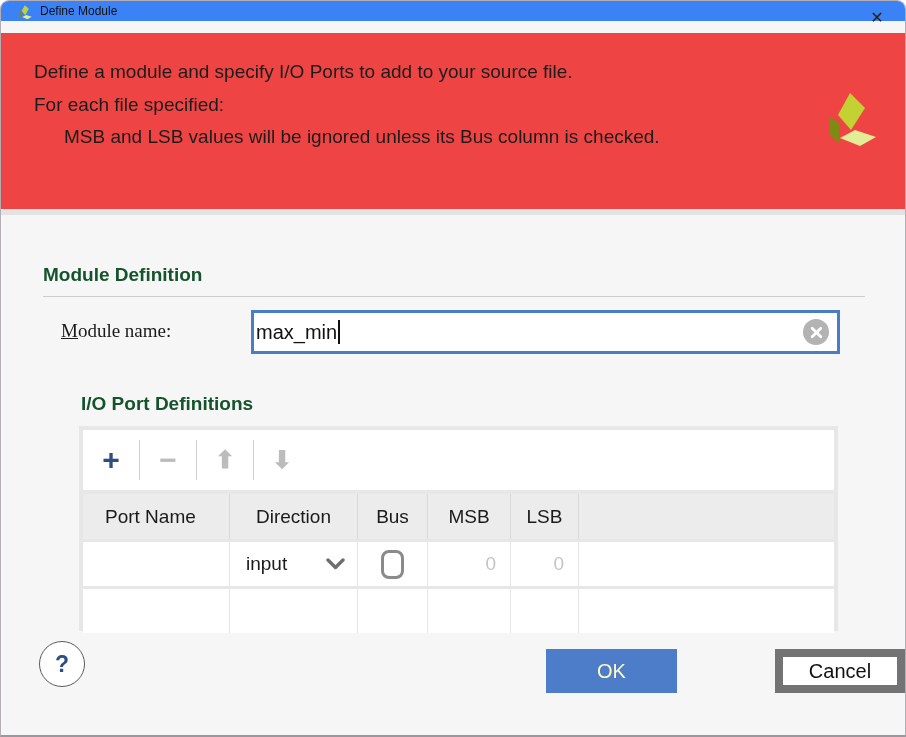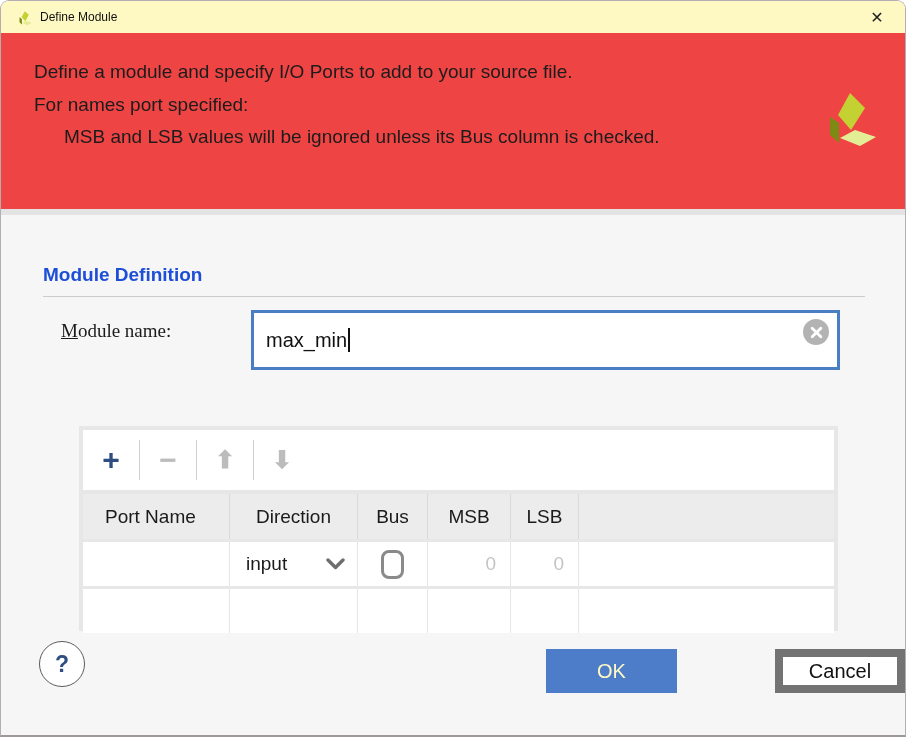--- a/index.html
+++ b/index.html
@@ -7,22 +7,22 @@
   body { font-family:"Liberation Sans", sans-serif; background:#ffffff; color:#1a1a1a; }
 
   .window {
     position:relative; width:906px; height:737px;
     border:1px solid #b4adb4; border-bottom:2px solid #9d979d;
     border-radius:9px 9px 0 0; overflow:hidden; background:#f6f6f6;
   }
 
   
   .titlebar {
-    position:absolute; left:0; top:0; width:100%; height:32px;
-    background:#fef9c3; display:flex; align-items:center;
+    position:absolute; left:0; top:0; width:100%; height:20px;
+    background:#3b82f6; display:flex; align-items:center;
   }
   .titlebar .app-icon { margin-left:14px; width:17px; height:17px; }
   .titlebar .title { margin-left:8px; font-size:12px; color:#111; }
   .close-btn {
     position:absolute; right:6px; top:0; width:44px; height:32px;
     display:flex; align-items:center; justify-content:center;
     font-size:16px; color:#222; background:transparent; border:none; cursor:pointer;
   }
 
   
@@ -32,31 +32,31 @@
   .desc { position:absolute; font-size:19px; color:#1c1c1c; white-space:pre; }
   .desc.l1 { left:33px; top:28px; }
   .desc.l2 { left:33px; top:61px; }
   .desc.l3 { left:63px; top:93px; }
   .desc.l4 { left:63px; top:125px; }
   .logo { position:absolute; left:812px; top:52px; width:64px; height:66px; }
 
   .divider { position:absolute; left:0; top:208px; width:100%; height:6px; background:#e3e3e3; }
 
   
-  .section-heading { position:absolute; font-size:19px; font-weight:700; color:#1d4ed8; }
+  .section-heading { position:absolute; font-size:19px; font-weight:700; color:#14532d; }
   .mod-def-heading { left:42px; top:263px; }
   .mod-def-rule { position:absolute; left:42px; top:295px; width:822px; height:1px; background:#cccccc; }
 
   .mod-name-label { position:absolute; left:60px; top:319px; font-size:19px;font-family:Liberation Serif, serif; }
   .mnemonic { text-decoration:underline; }
 
   .name-input {
-    position:absolute; left:250px; top:309px; width:589px; height:60px;
+    position:absolute; left:250px; top:309px; width:589px; height:44px;
     background:#ffffff; border:3px solid #4a7ec4; display:flex; align-items:center;
-    padding-left:12px; font-size:20px; color:#111;
+    padding-left:2px; font-size:20px; color:#111;
   }
   .caret { display:inline-block; width:2px; height:24px; background:#111; margin-left:1px; }
   .clear-btn {
     position:absolute; right:8px; top:6px; width:26px; height:26px; border:none;
     background:#b3b3b3; border-radius:50%; color:#ffffff; font-size:15px; font-weight:700;
     display:flex; align-items:center; justify-content:center; cursor:pointer; line-height:1;
   }
 
   .io-heading { left:80px; top:392px; }
 
@@ -123,21 +123,21 @@
       <polygon points="37,8 52,22 39,46 25,30" fill="#c3d232"></polygon>
       <polygon points="17,31 26,38 26,58 17,50" fill="#7d8a14"></polygon>
       <polygon points="27,53 42,45 63,52 47,61" fill="#e3ed96"></polygon>
     </svg>
     <span class="title">Define Module</span>
     <button class="close-btn">✕</button>
   </div>
 
   <div class="header-section">
     <div class="desc l1">Define a module and specify I/O Ports to add to your source file.</div>
-    <div class="desc l2">For names port specified:</div>
+    <div class="desc l2">For each file specified:</div>
     <div class="desc l3">MSB and LSB values will be ignored unless its Bus column is checked.</div>
     <svg class="logo" viewBox="0 0 64 66" aria-hidden="true">
       <polygon points="38,45 25,30 37,8 52,23" fill="#c3d232"></polygon>
       <polygon points="17,32 26,38 26,58 17,50" fill="#7d8a14"></polygon>
       <polygon points="27,53 42,45 63,52 47,61" fill="#e3ed96"></polygon>
     </svg>
   </div>
 
   <div class="divider"></div>
 
@@ -150,20 +150,21 @@
     <span>max_min</span>
     <span class="caret"></span>
     <button class="clear-btn">
       <svg width="13" height="13" viewBox="0 0 12 12">
         <line x1="2" y1="2" x2="10" y2="10" stroke="#ffffff" stroke-width="2.6" stroke-linecap="round"></line>
         <line x1="10" y1="2" x2="2" y2="10" stroke="#ffffff" stroke-width="2.6" stroke-linecap="round"></line>
       </svg>
     </button>
   </div>
 
+  <div class="section-heading io-heading">I/O Port Definitions</div>
 
   <div class="tbl-wrap">
     <div class="tbl-toolbar">
       <button class="tool-btn add">+</button>
       <div class="tool-sep"></div>
       <button class="tool-btn disabled">−</button>
       <div class="tool-sep"></div>
       <button class="tool-btn disabled arrow">⬆</button>
       <div class="tool-sep"></div>
       <button class="tool-btn disabled arrow">⬇</button>

